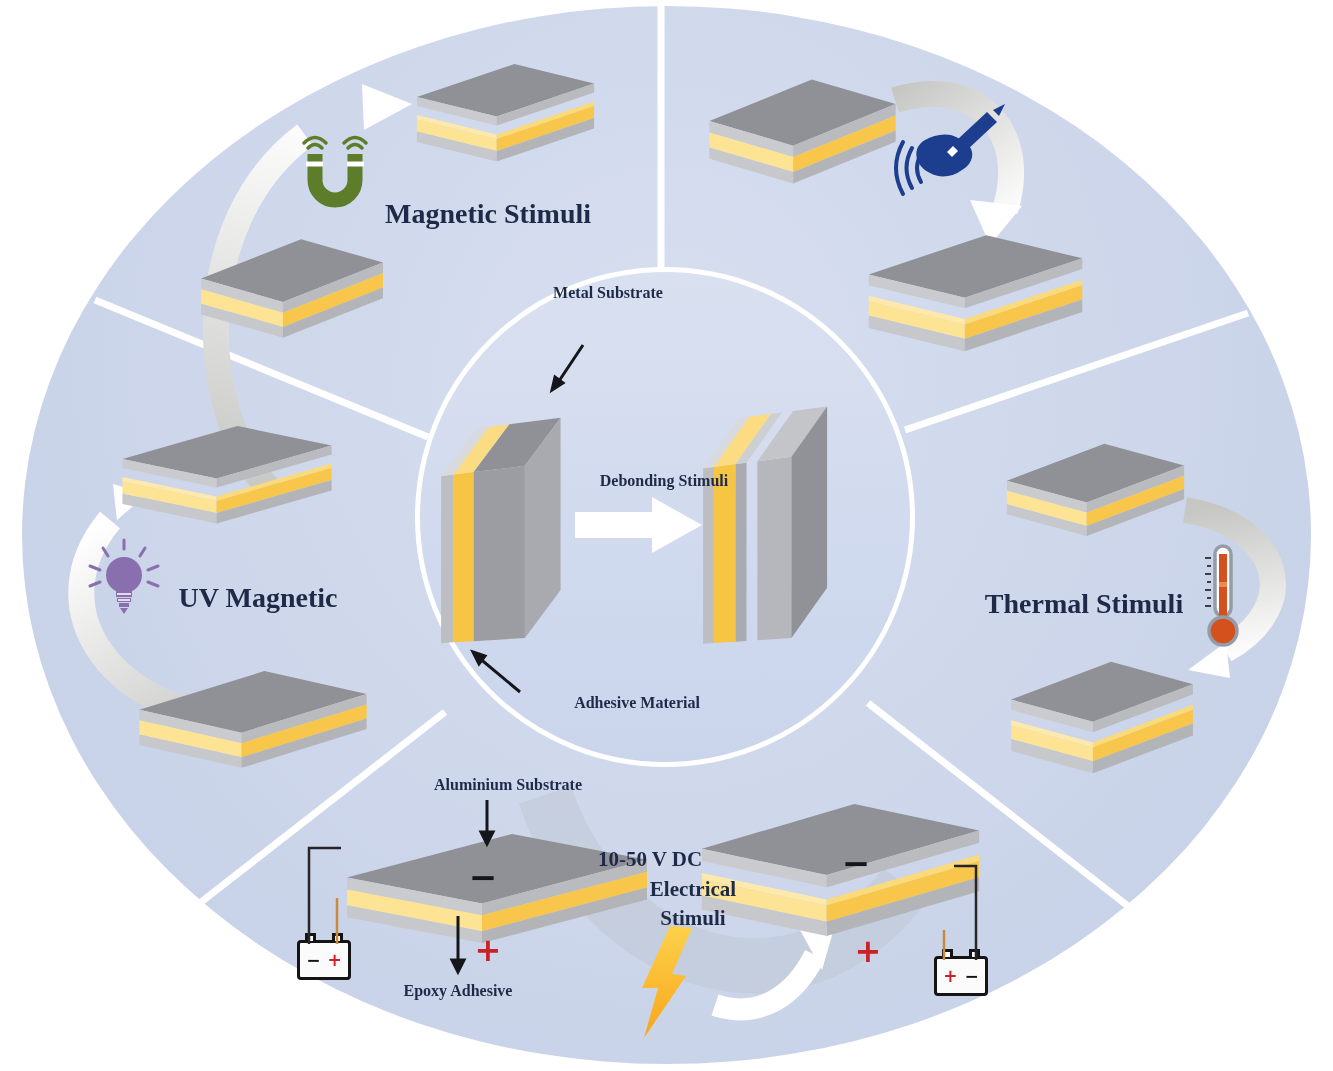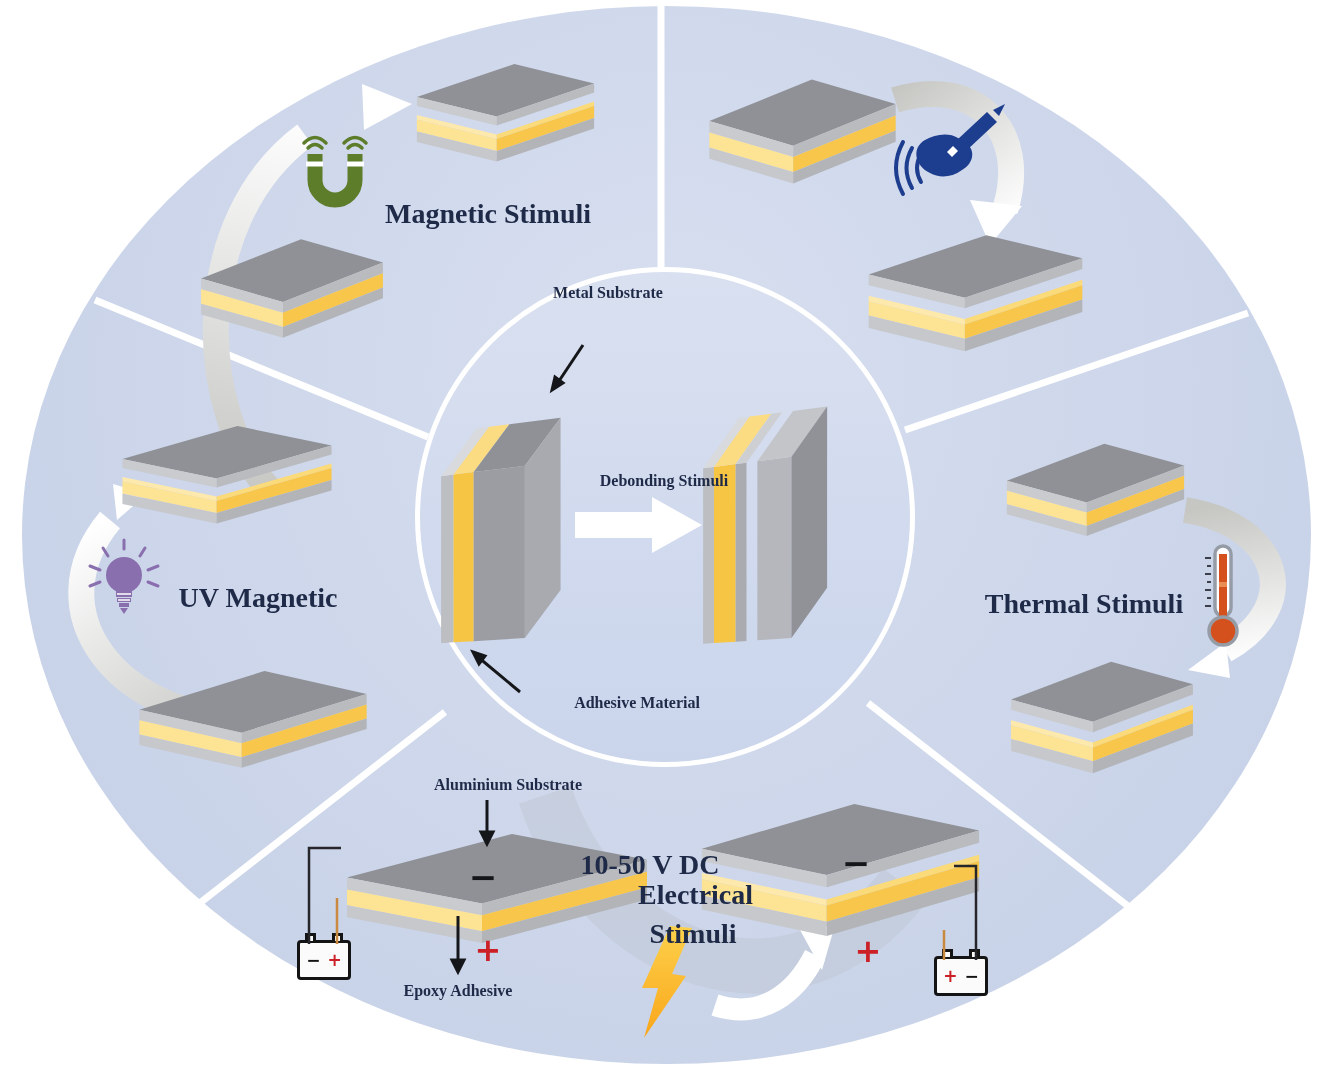--- a/index.html
+++ b/index.html
@@ -8,21 +8,21 @@
   .abs{position:absolute;}
   #ellipse{left:22px;top:6px;width:1289px;height:1058px;border-radius:50%;
     background:radial-gradient(ellipse at 50% 35%, #d7dff0 0%, #cdd6ea 55%, #c2cfe7 100%);}
   #center-circle{left:415px;top:267px;width:500px;height:500px;border-radius:50%;
     border:5px solid #ffffff;box-sizing:border-box;
     background:linear-gradient(#d9e0f0,#cad5ec);}
   svg{display:block;overflow:visible;}
   .lbl{position:absolute;transform:translateX(-50%);text-align:center;
        font-weight:bold;color:#1e2a47;white-space:nowrap;line-height:1.4;}
   .lbl.wrap{white-space:normal;}
-  .f24{font-size:28px;text-align:right;} .f23{font-size:16px;} .f21{font-size:28px;}
+  .f24{font-size:28px;text-align:right;} .f23{font-size:16px;} .f21{font-size:21px;}
   .charge{position:absolute;transform:translateX(-50%);font-family:"DejaVu Sans",sans-serif;
           font-weight:bold;line-height:1;}
   .minus{color:#15161a;font-size:34px;}
   .plus{color:#cc2027;font-size:32px;}
   .battery{position:absolute;width:54px;height:40px;background:#fbfbfb;
            border:3px solid #141414;border-radius:4px;display:flex;align-items:center;
            justify-content:center;gap:7px;box-sizing:border-box;}
   .battery .term{position:absolute;top:-10px;width:11px;height:8px;background:#fbfbfb;
                  border:3px solid #141414;border-bottom:none;box-sizing:border-box;}
   .battery .t1{left:5px;} .battery .t2{right:5px;}

